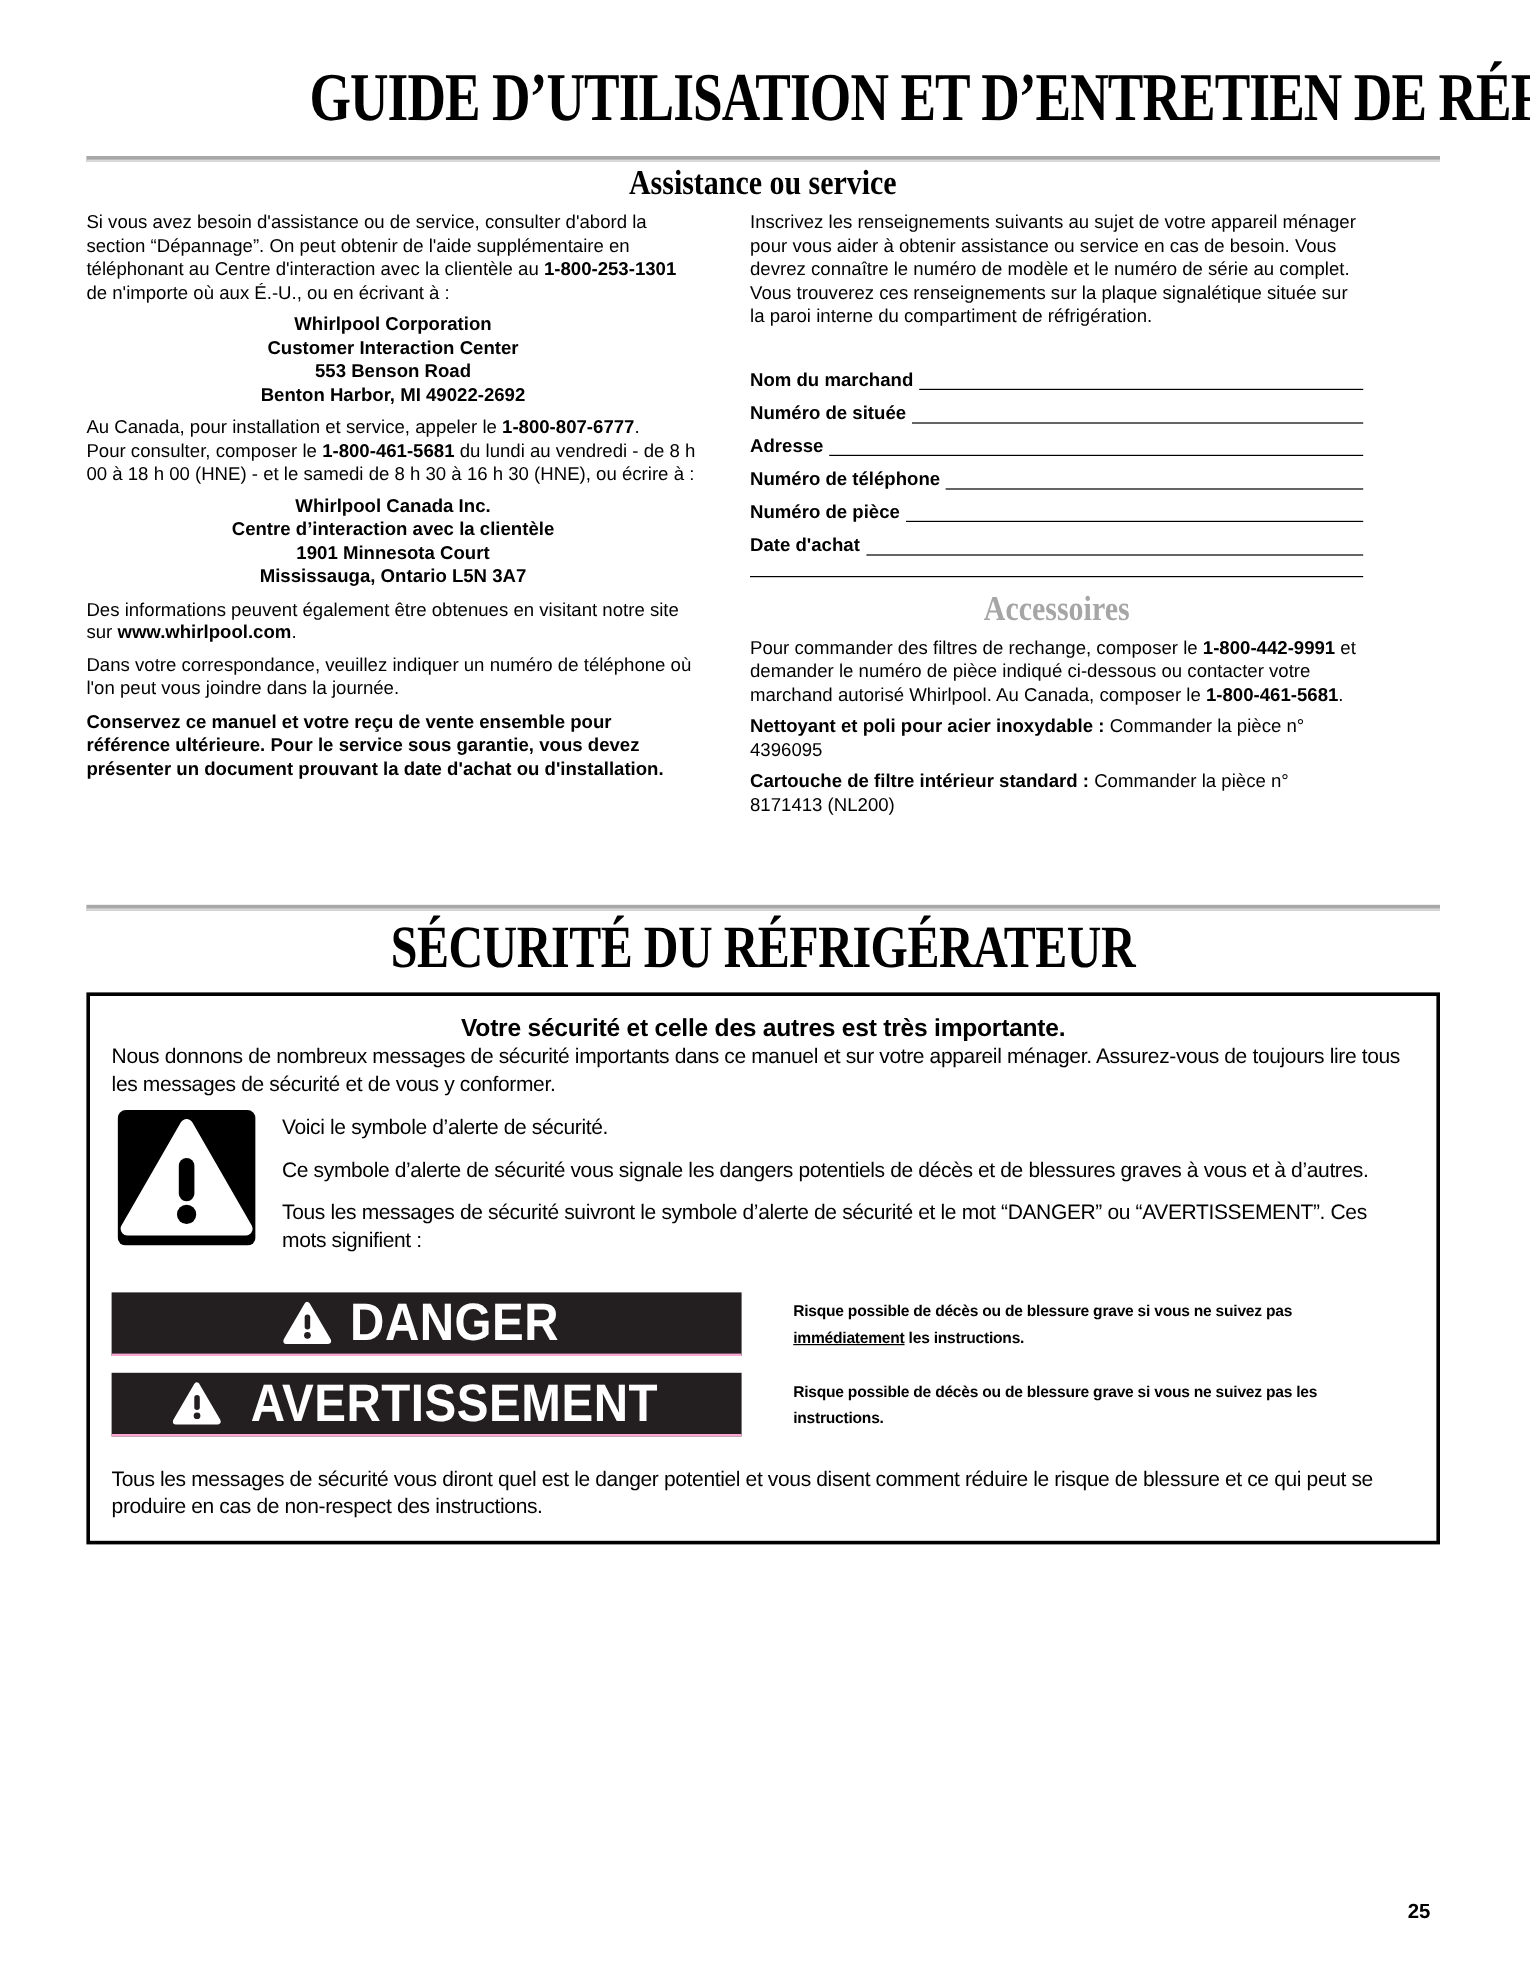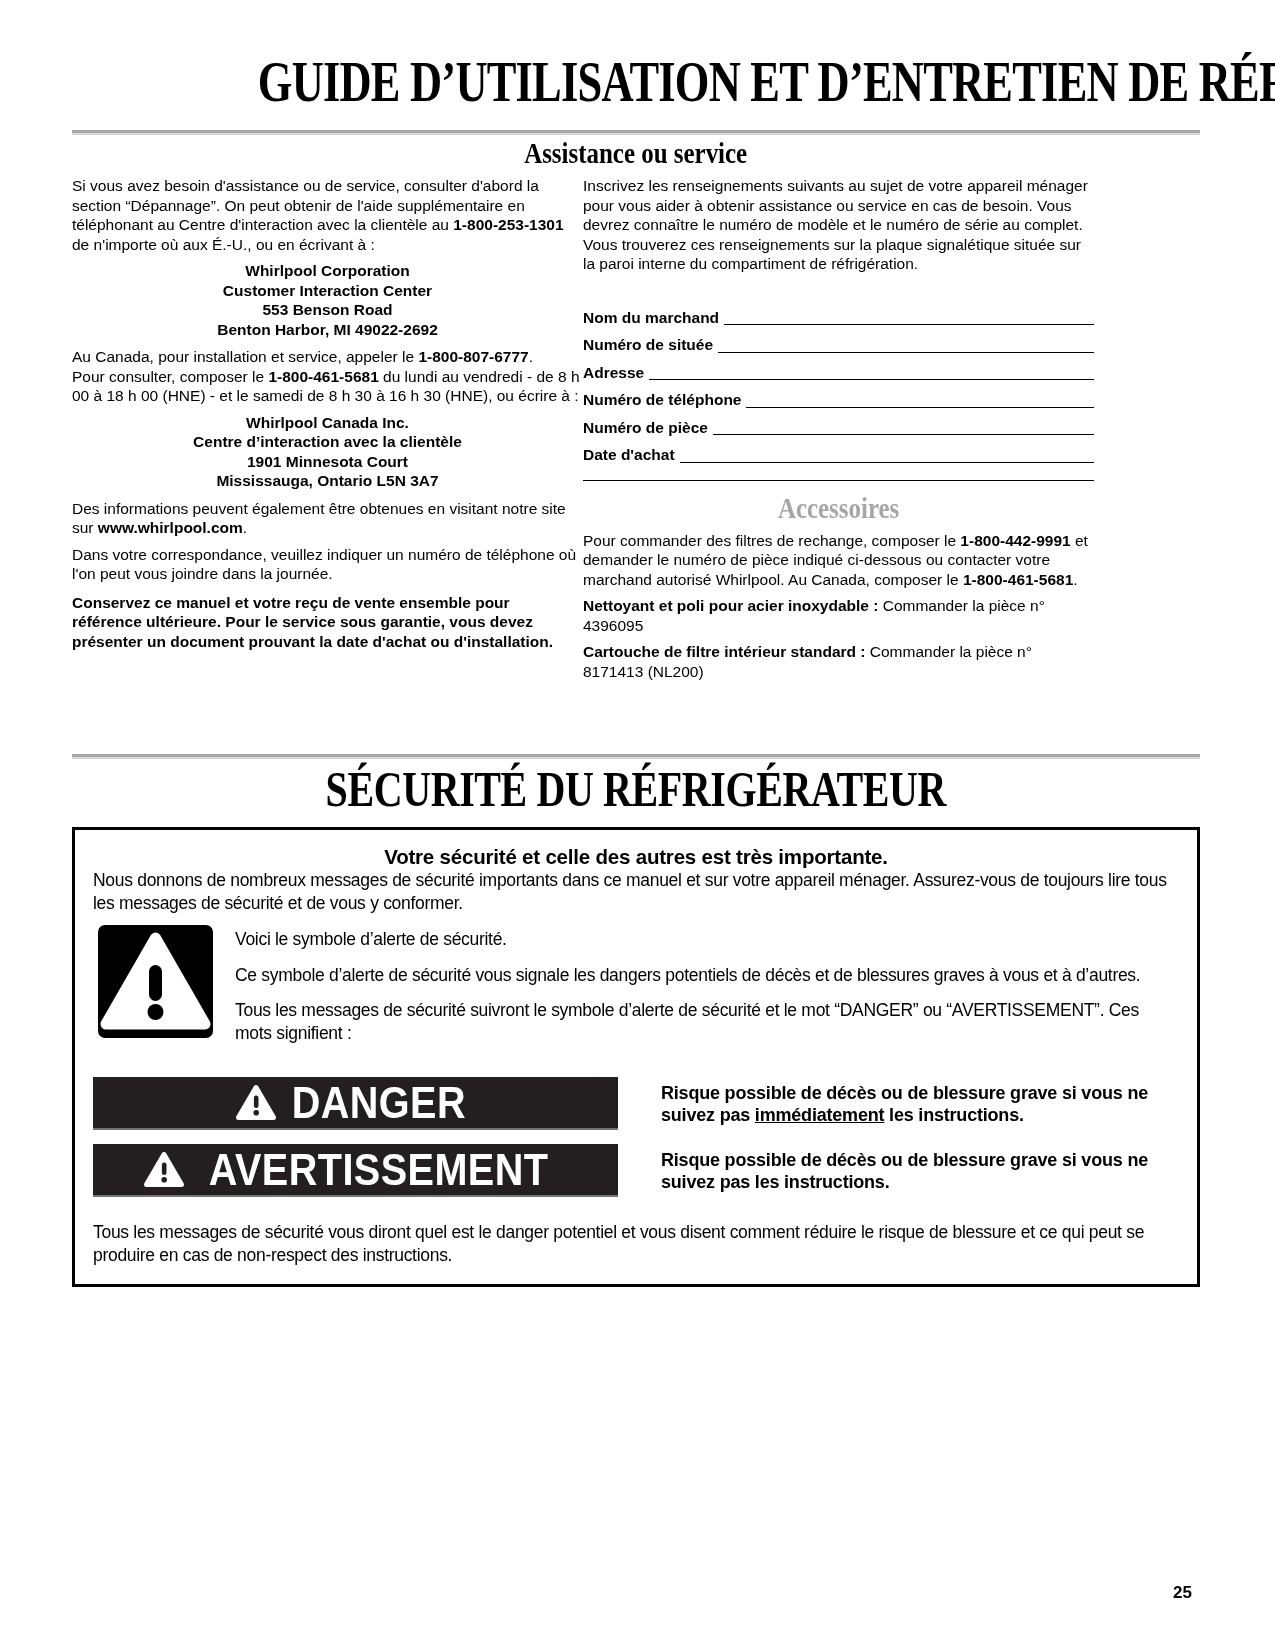--- a/index.html
+++ b/index.html
@@ -29,21 +29,21 @@
 
   .rule {
     height:5px; background:#a8a8a8; border-bottom:2px solid #d9d9d9;
     margin:0;
   }
   .rule-top { margin-top:22px; }
 
   
   .columns { display:flex; margin-top:8px; min-height:578px; }
   .col { width:511px; font-size:15.5px; line-height:19.5px; }
-  .col-left { }
+  .col-left { margin-right:42px; }
   .col p { margin-bottom:7px; }
   .bold { font-weight:bold; }
   .address { text-align:center; font-weight:bold; margin:2px 0 8px 0; }
 
   
   .form { margin-top:26px; }
   .field-row { display:flex; align-items:flex-end; height:27.5px; }
   .field-label { font-weight:bold; white-space:nowrap; }
   .field-line { flex:1; border-bottom:1.6px solid #000; margin:0 0 2px 5px; }
   .thin-rule { border-bottom:1.6px solid #000; margin-top:15px; }
@@ -60,31 +60,31 @@
   .alert-row { display:flex; margin-top:11px; }
   .alert-symbol { flex:0 0 115px; margin-left:5px; }
   .alert-texts { margin-left:22px; padding-top:3px; }
   .alert-texts p { margin-bottom:13px; }
 
   .signal-row { display:flex; align-items:center; margin-top:14px; }
   .signal-row.first { margin-top:20px; }
   .signal-banner {
     width:525px; height:53px; background:#231f20;
     display:flex; align-items:center; justify-content:center;
-    border-bottom:2px solid #737373;
+    border-bottom:2px solid #f9a8d4;
   }
   .signal-banner .tri { margin-right:6px; }
   .signal-label {
     color:#fff; font-weight:bold; font-size:44px; line-height:44px;
     display:inline-block; transform:scaleX(0.9); transform-origin:center;
     letter-spacing:0.5px; white-space:nowrap;
   }
   .signal-desc {
     margin-left:43px; width:505px;
-    font-weight:bold; font-size:18px; line-height:22px; letter-spacing:-0.2px;
+    font-weight:bold; font-size:13px; line-height:22px; letter-spacing:-0.2px;
   }
   .box-footer { margin-top:24px; }
 
   .page-number {
     position:absolute; right:83px; top:1583px;
     font-weight:bold; font-size:17px;
   }
 </style>
 </head>
 <body>

